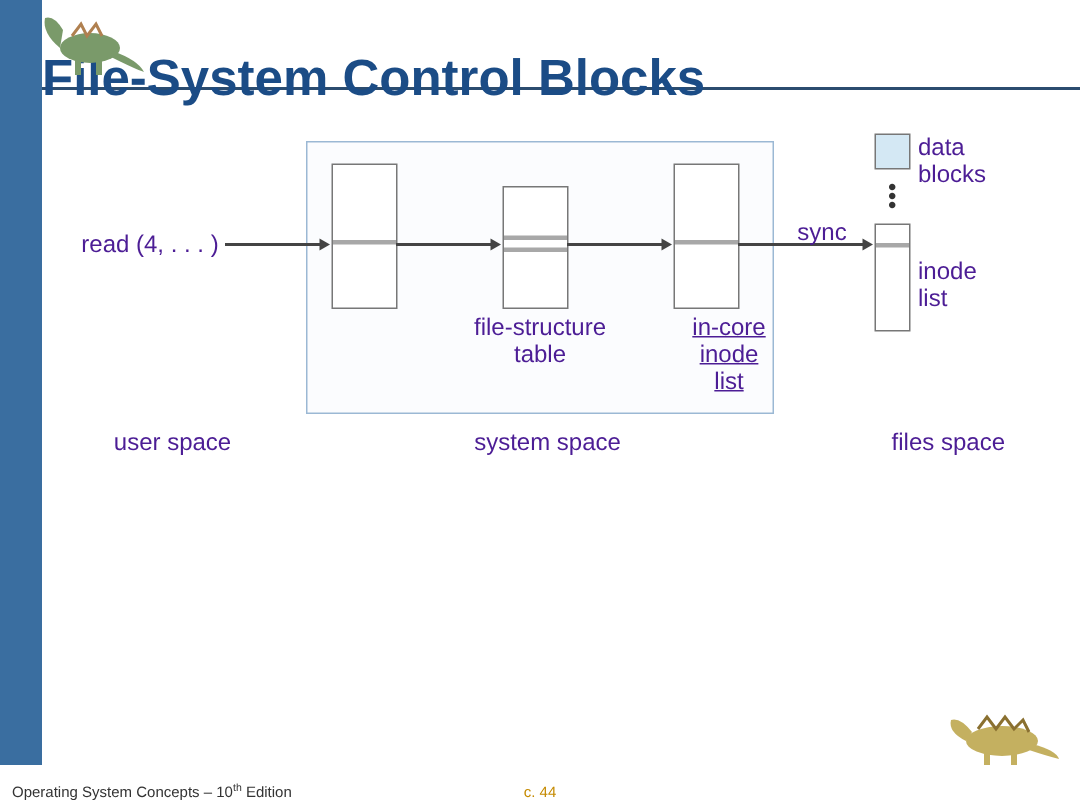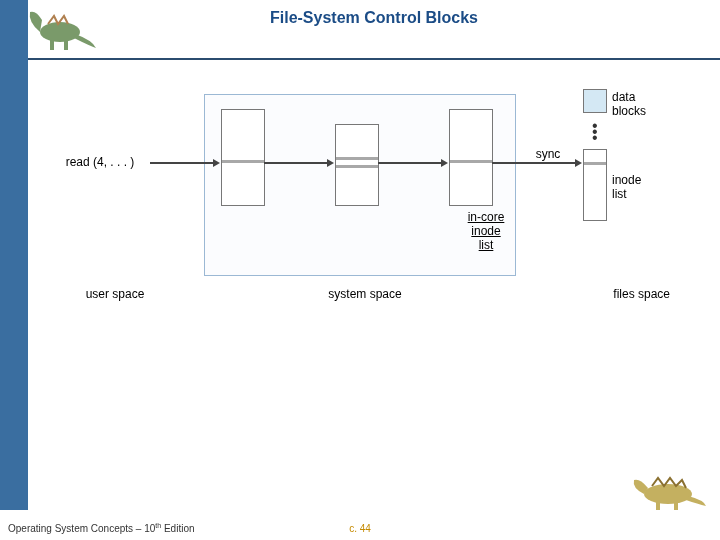--- a/index.html
+++ b/index.html
@@ -17,24 +17,24 @@
     background: #3a6ea0;
   }
   .header {
     position: absolute;
     left: 28px; top: 0; right: 0;
     height: 60px;
     border-bottom: 2px solid #2b4c6f;
   }
   .title {
     color: #1b4c86;
-    font-size: 16px;
+    font-size: 34px;
     font-weight: bold;
-    text-align: center;
-    padding-top: 9px;
+    text-align: left;
+    padding-top: 33px;
   }
   .dino-tl {
     position: absolute;
     left: 20px; top: 2px;
     width: 80px; height: 52px;
   }
   .dino-br {
     position: absolute;
     right: 12px; bottom: 28px;
     width: 80px; height: 40px;
@@ -64,22 +64,22 @@
     outline: 1px solid #777;
   }
   .band {
     position: absolute;
     left: 0; right: 0;
     height: 3px;
     background: #a8a8a8;
   }
   .lbl {
     position: absolute;
-    font-size: 12px;
-    color: #000000;
+    font-size: 16px;
+    color: #4c1d95;
     text-align: center;
   }
   .dots {
     position: absolute;
     font-size: 16px;
     line-height: 6px;
     color: #333;
   }
   .arrow-line {
     position: absolute;
@@ -130,20 +130,22 @@
     <div class="band" style="top:50px;"></div>
   </div>
 
   <div class="arrow-line" style="left:204px; top:67px; width:65px;"></div>
   <div class="arrow-head" style="left:267px; top:63.5px;"></div>
 
   <div class="box" style="left:276px; top:30px; width:42px; height:80px;">
     <div class="band" style="top:32px;"></div>
     <div class="band" style="top:40px;"></div>
   </div>
+  <div class="lbl" style="left:255px; top:115px; width:90px; white-space:pre-line;">file-structure
+table</div>
 
   <div class="arrow-line" style="left:318px; top:67px; width:65px;"></div>
   <div class="arrow-head" style="left:381px; top:63.5px;"></div>
 
   <div class="box" style="left:390px; top:15px; width:42px; height:95px;">
     <div class="band" style="top:50px;"></div>
   </div>
   <div class="lbl" style="left:386px; top:115px; width:80px; white-space:pre-line;text-decoration:underline;">in-core
 inode
 list</div>

